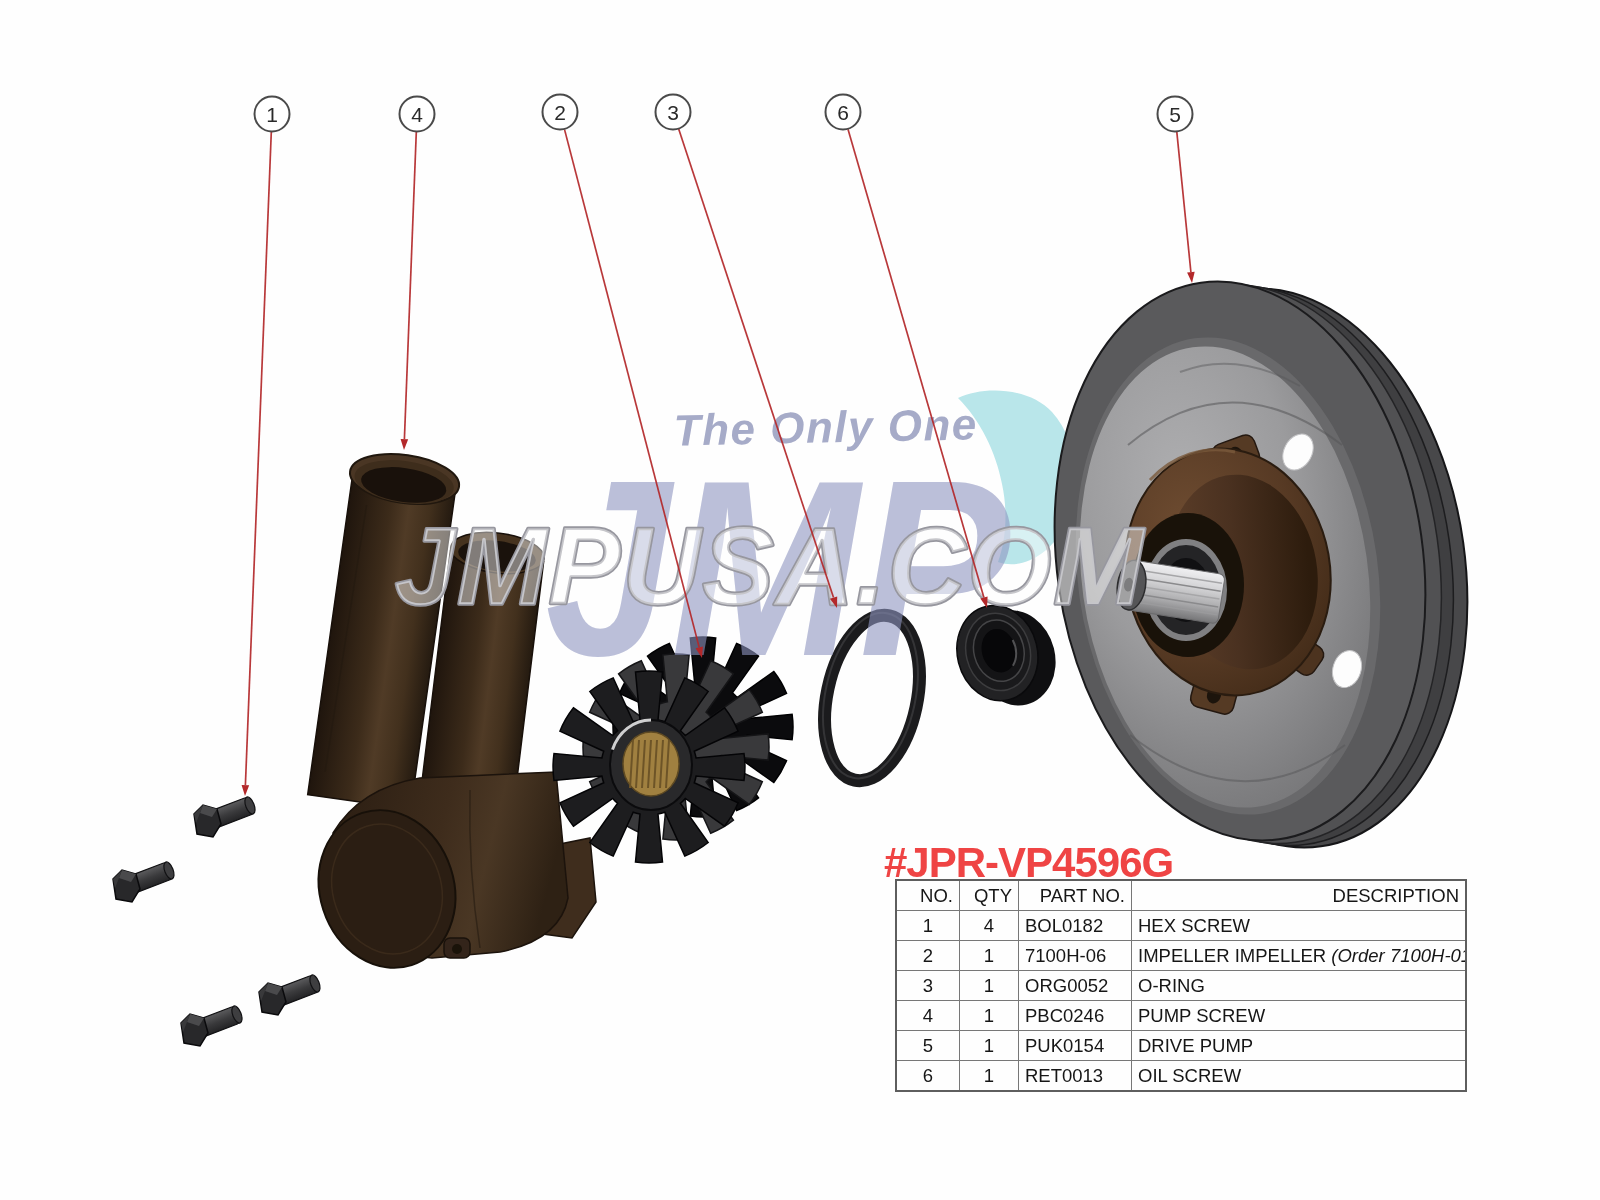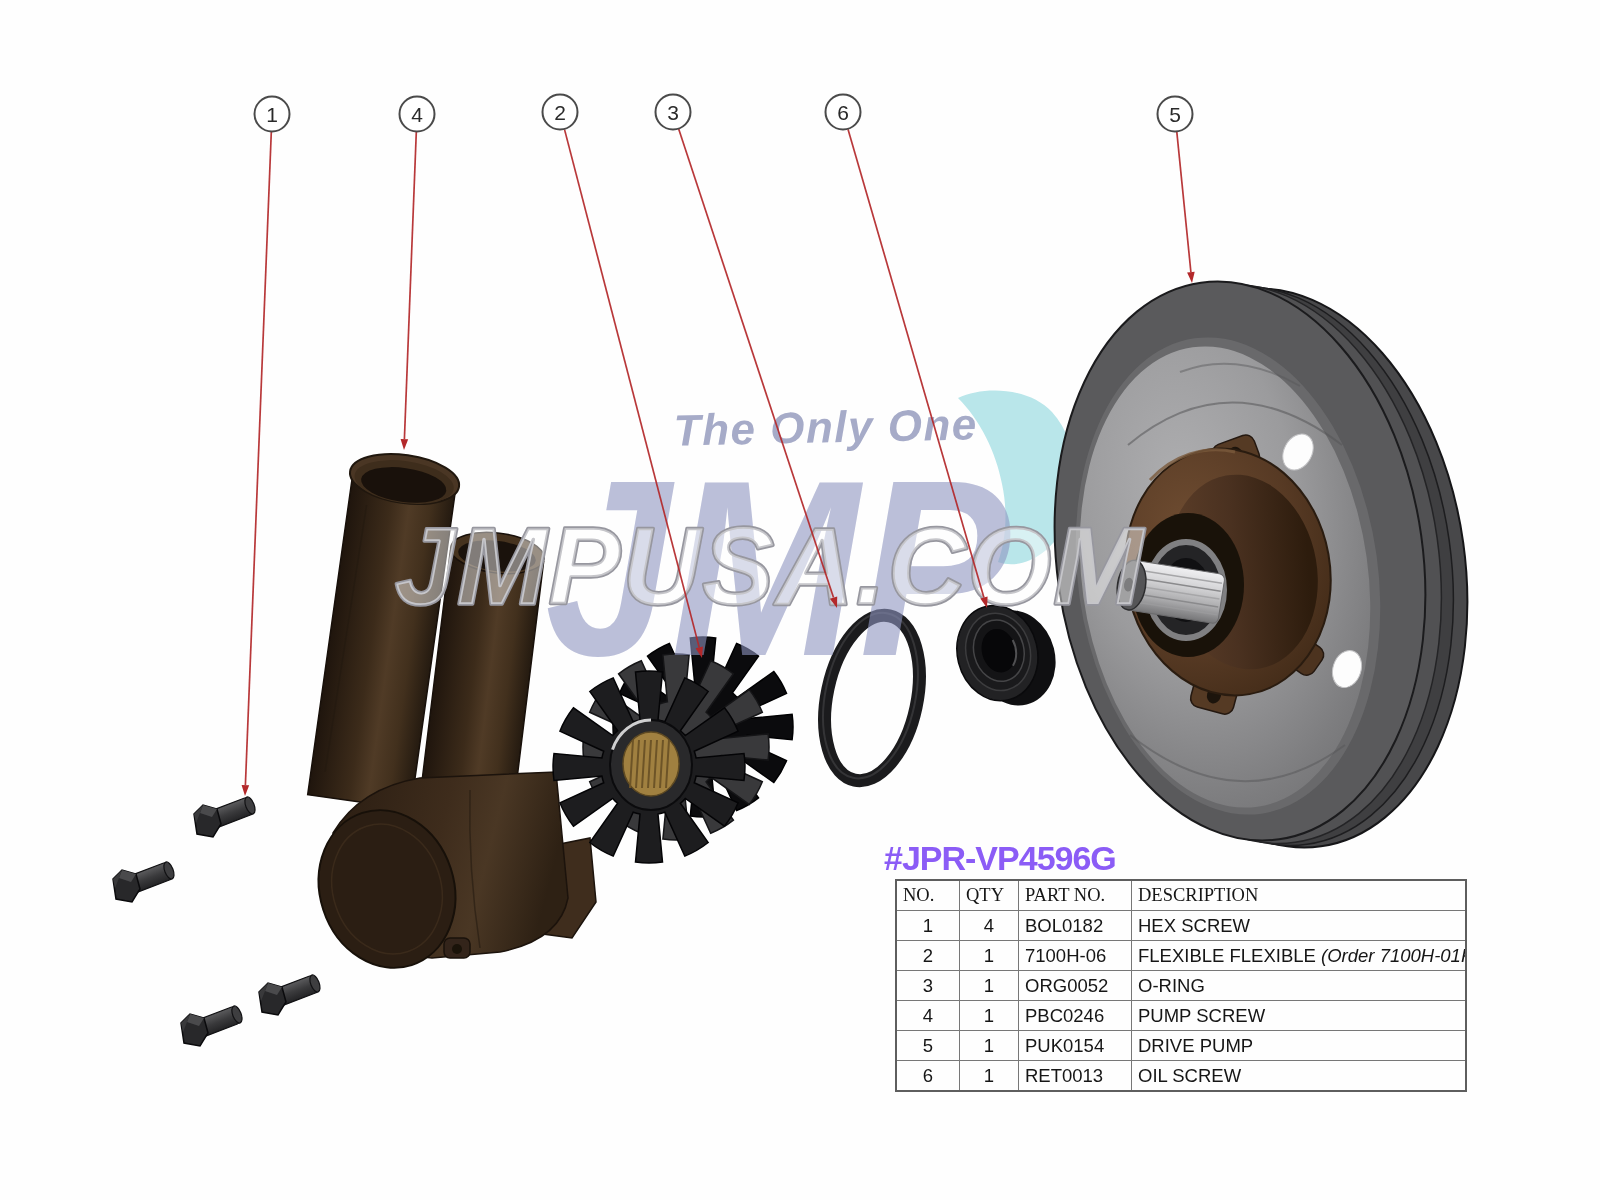--- a/index.html
+++ b/index.html
@@ -1,25 +1,25 @@
 <!DOCTYPE html>
 <html><head>
 <meta charset="utf-8">
 <style>
   html,body{margin:0;padding:0;background:#ffffff;}
   #stage{position:relative;width:1600px;height:1200px;background:#fefefe;overflow:hidden;
          font-family:"Liberation Sans",sans-serif;}
   #art{position:absolute;left:0;top:0;width:1600px;height:1200px;}
-  .title{position:absolute;left:884px;top:839px;font-size:34px;font-weight:700;
-         letter-spacing:-1px;color:#8b5cf6;}
+  .title{position:absolute;left:884px;top:839px;font-size:42px;font-weight:700;
+         letter-spacing:-1px;color:#ef4444;}
   .ptable{position:absolute;left:895px;top:879px;width:537px;border-collapse:collapse;
           table-layout:fixed;font-size:18.5px;color:#161616;background:transparent;}
   .ptable th,.ptable td{border:1.6px solid #777;padding:1px 6px;height:27px;
           white-space:nowrap;overflow:hidden;font-weight:400;}
-  .ptable th{text-align:left;font-family:Liberation Serif, serif;}
+  .ptable th{text-align:right;}
   .col-no{width:50px;text-align:center;}
   .col-qty{width:46px;text-align:center;}
   .col-part{width:100px;text-align:left;}
   .col-desc{width:321px;text-align:left;margin-left:31px;}
   .ptable{border:2px solid #5e5e5e;}
   .note{font-style:italic;}
 </style>
 </head>
 <body>
 
@@ -290,21 +290,21 @@
         <tr>
           <td class="col-no">1</td>
           <td class="col-qty">4</td>
           <td class="col-part">BOL0182</td>
           <td class="col-desc"><span>HEX SCREW</span><span class="note"></span></td>
         </tr>
         <tr>
           <td class="col-no">2</td>
           <td class="col-qty">1</td>
           <td class="col-part">7100H-06</td>
-          <td class="col-desc"><span>FLEXIBLE FLEXIBLE</span><span class="note"> (Order 7100H-01K)</span></td>
+          <td class="col-desc"><span>IMPELLER IMPELLER</span><span class="note"> (Order 7100H-01K)</span></td>
         </tr>
         <tr>
           <td class="col-no">3</td>
           <td class="col-qty">1</td>
           <td class="col-part">ORG0052</td>
           <td class="col-desc"><span>O-RING</span><span class="note"></span></td>
         </tr>
         <tr>
           <td class="col-no">4</td>
           <td class="col-qty">1</td>

